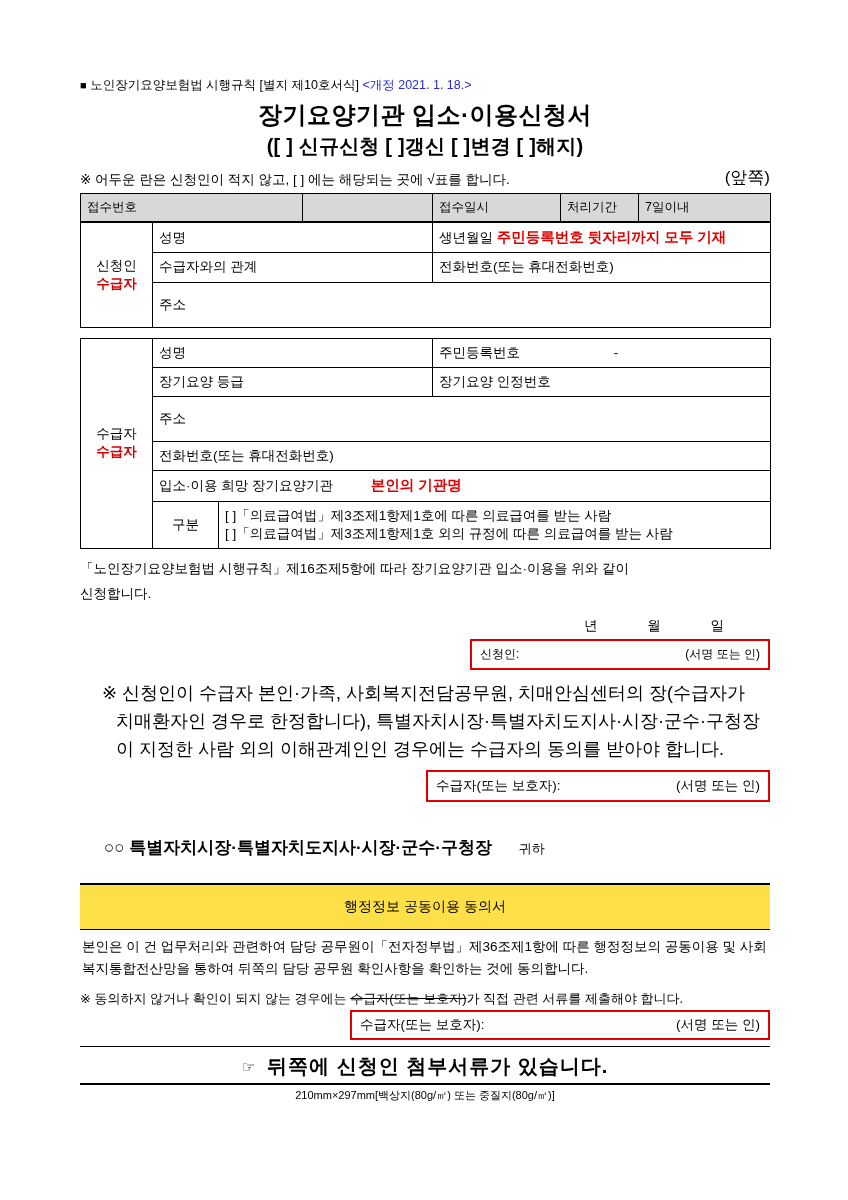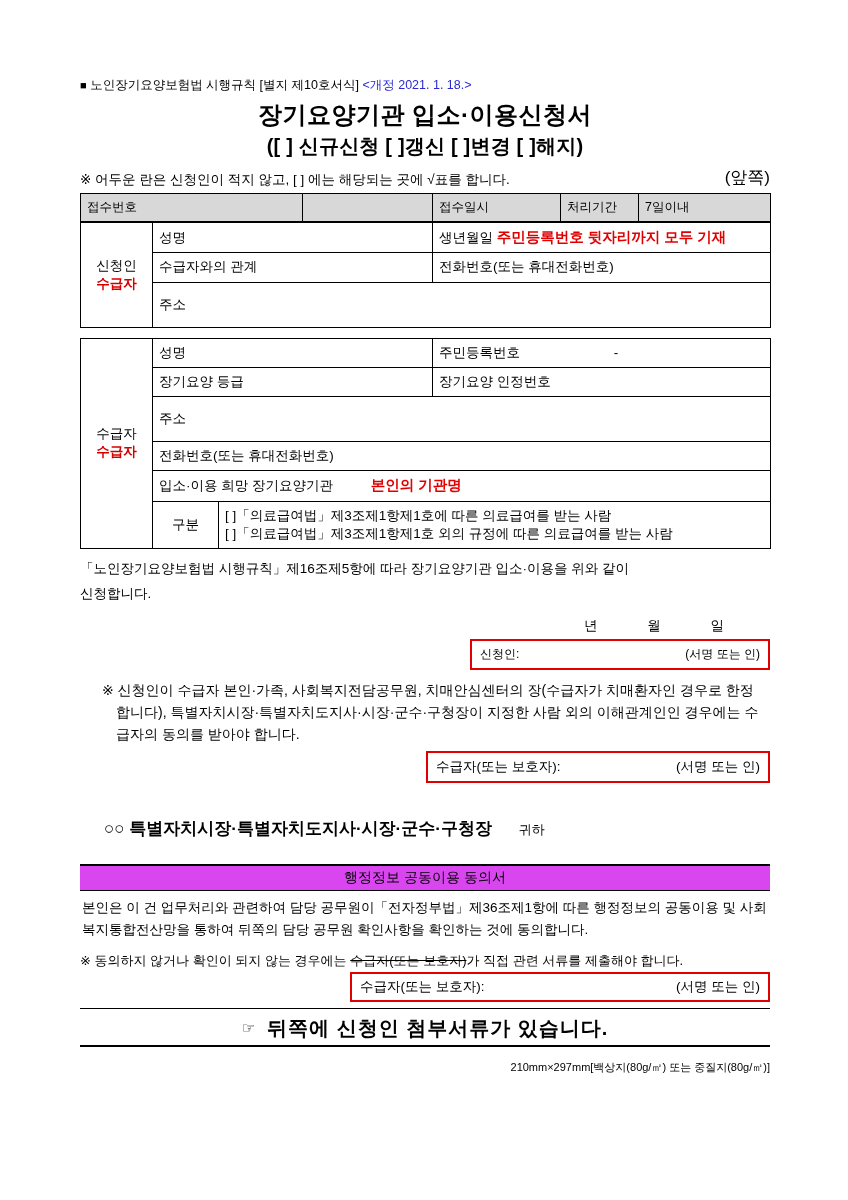--- a/index.html
+++ b/index.html
@@ -111,21 +111,21 @@
     border: 2px solid #e00000;
     width: 300px;
     margin-left: 390px;
     padding: 5px 8px;
     font-size: 12px;
     display: flex;
     justify-content: space-between;
     box-sizing: border-box;
   }
   .note-block {
-    font-size: 14px;
+    font-size: 18px;
     line-height: 1.55;
     margin: 10px 4px 4px 22px;
     text-indent: -14px;
     padding-left: 14px;
   }
   .sign-box2 {
     border: 2px solid #e00000;
     width: 344px;
     margin-left: 346px;
     padding: 5px 8px;
@@ -138,26 +138,26 @@
   .auth-line {
     font-size: 17px;
     font-weight: bold;
     margin: 34px 0 0 24px;
   }
   .auth-line .small { font-size: 13px; font-weight: normal; margin-left: 22px; }
 
   
   .consent-wrap { margin-top: 24px; }
   .consent-head {
-    background: #d946ef;
+    background: #fde047;
     border-top: 2px solid #000;
     border-bottom: 1px solid #000;
     text-align: center;
     font-size: 14px;
-    padding: 3px 0;
+    padding: 13px 0;
   }
   .consent-body {
     font-size: 13.5px;
     line-height: 1.6;
     padding: 6px 2px 2px 2px;
   }
   .consent-note {
     font-size: 13px;
     margin-top: 9px;
     padding-left: 14px;
@@ -183,23 +183,23 @@
     border-top: 1px solid #000;
     padding-top: 6px;
   }
   .bottom-hand .hand { font-size: 15px; margin-right: 12px; }
   .bottom-hand .txt {
     font-size: 20px;
     font-weight: bold;
     letter-spacing: 1px;
   }
   .paper-spec {
-    text-align: right;
+    text-align: center;
     font-size: 11px;
-    margin-top: 13px;
+    margin-top: 3px;
   }
   .underline-thick {
     border-bottom: 2px solid #000;
     margin-top: 3px;
   }
 </style>
 </head>
 <body>
 
 <div class="page">

